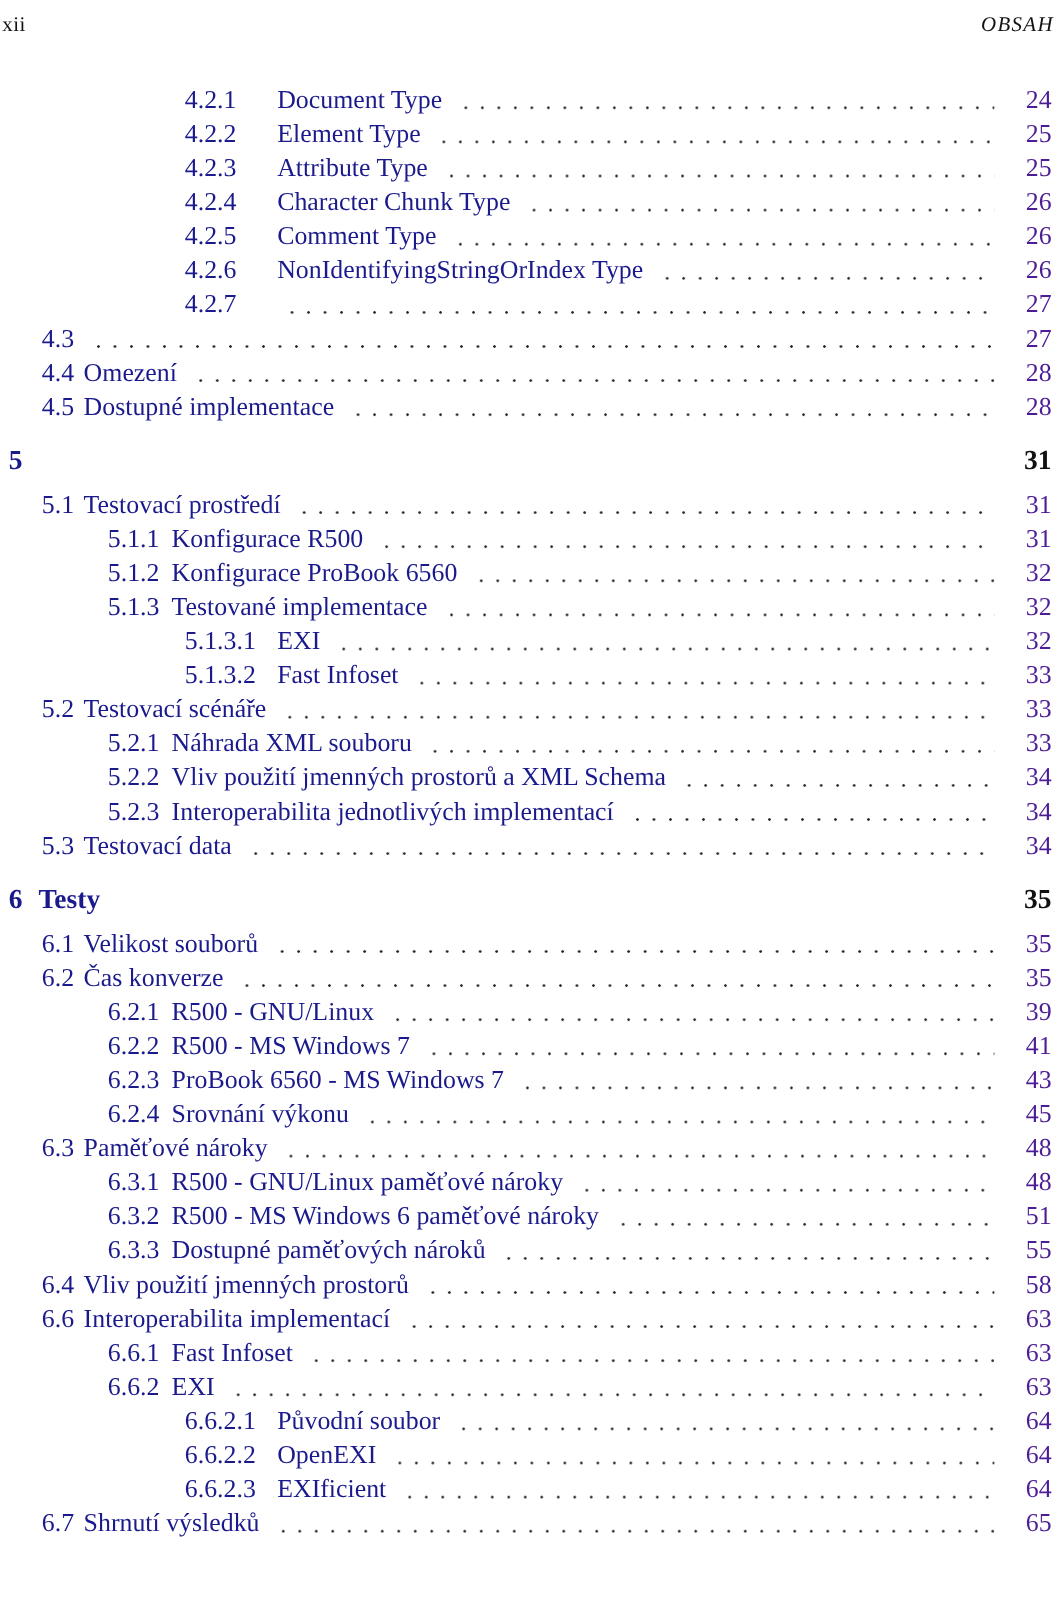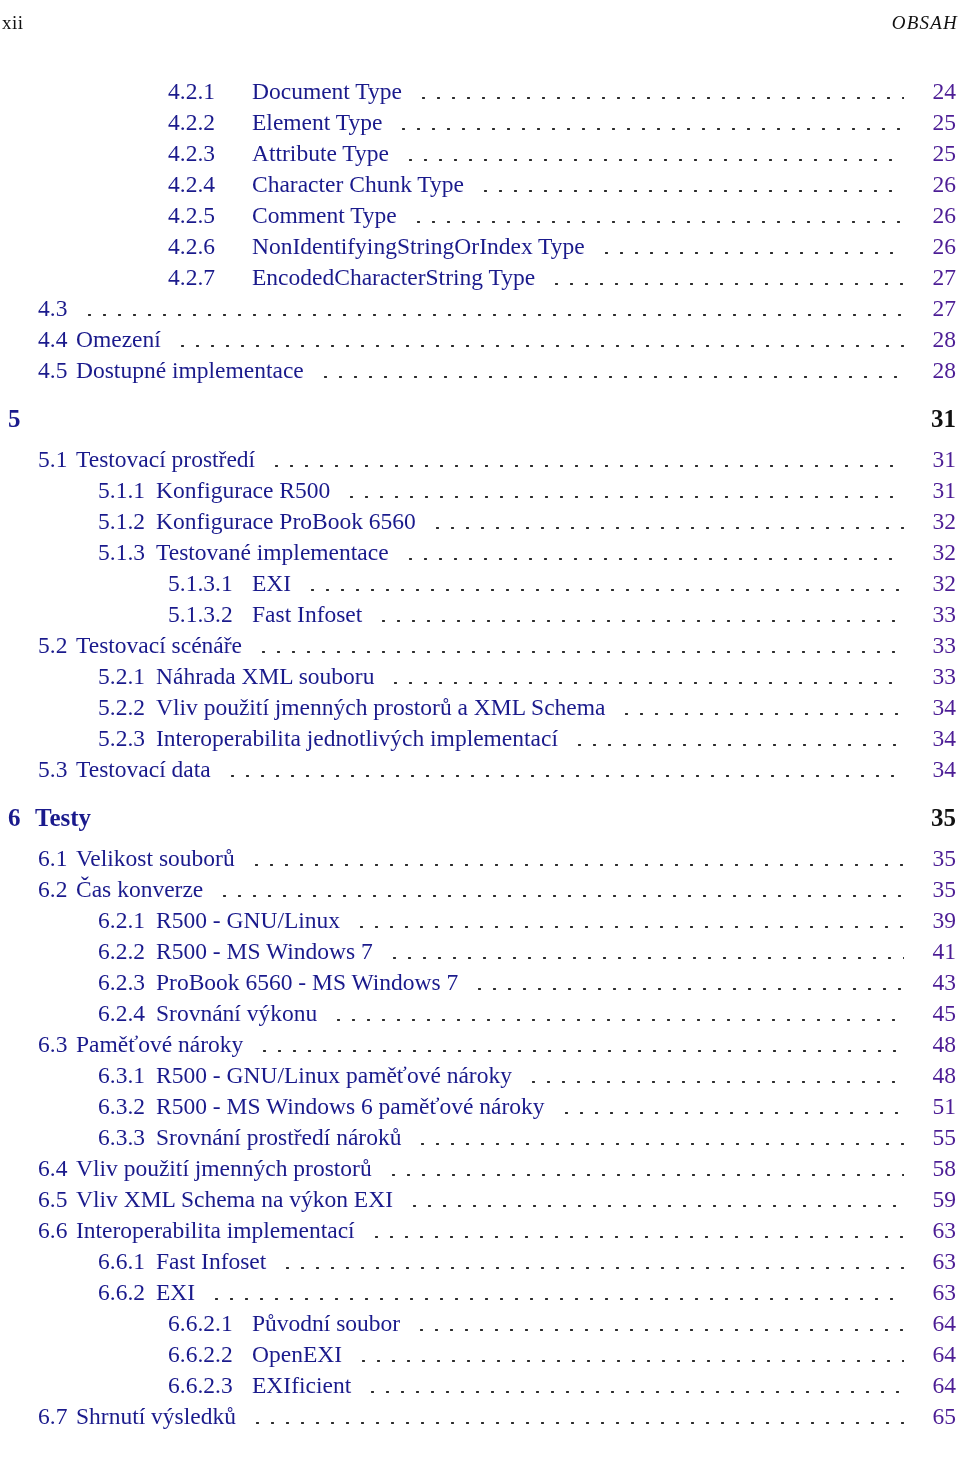--- a/index.html
+++ b/index.html
@@ -164,21 +164,20 @@
         <span class="pageno">26</span>
       </div>
       <div class="toc-line lvl-3">
         <span class="num">4.2.6</span>
         <span class="title">NonIdentifyingStringOrIndex Type</span>
         <span class="leader"></span>
         <span class="pageno">26</span>
       </div>
       <div class="toc-line lvl-3">
         <span class="num">4.2.7</span>
-        <span class="title">EncodedCharacterString Type</span>
         <span class="leader"></span>
         <span class="pageno">27</span>
       </div>
       <div class="toc-line lvl-1">
         <span class="num">4.3</span>
         <span class="leader"></span>
         <span class="pageno">27</span>
       </div>
       <div class="toc-line lvl-1">
         <span class="num">4.4</span>
@@ -318,37 +317,31 @@
         <span class="pageno">48</span>
       </div>
       <div class="toc-line lvl-2">
         <span class="num">6.3.2</span>
         <span class="title">R500 - MS Windows 6 paměťové nároky</span>
         <span class="leader"></span>
         <span class="pageno">51</span>
       </div>
       <div class="toc-line lvl-2">
         <span class="num">6.3.3</span>
-        <span class="title">Srovnání prostředí nároků</span>
+        <span class="title">Dostupné paměťových nároků</span>
         <span class="leader"></span>
         <span class="pageno">55</span>
       </div>
       <div class="toc-line lvl-1">
         <span class="num">6.4</span>
         <span class="title">Vliv použití jmenných prostorů</span>
         <span class="leader"></span>
         <span class="pageno">58</span>
       </div>
       <div class="toc-line lvl-1">
-        <span class="num">6.5</span>
-        <span class="title">Vliv XML Schema na výkon EXI</span>
-        <span class="leader"></span>
-        <span class="pageno">59</span>
-      </div>
-      <div class="toc-line lvl-1">
         <span class="num">6.6</span>
         <span class="title">Interoperabilita implementací</span>
         <span class="leader"></span>
         <span class="pageno">63</span>
       </div>
       <div class="toc-line lvl-2">
         <span class="num">6.6.1</span>
         <span class="title">Fast Infoset</span>
         <span class="leader"></span>
         <span class="pageno">63</span>

